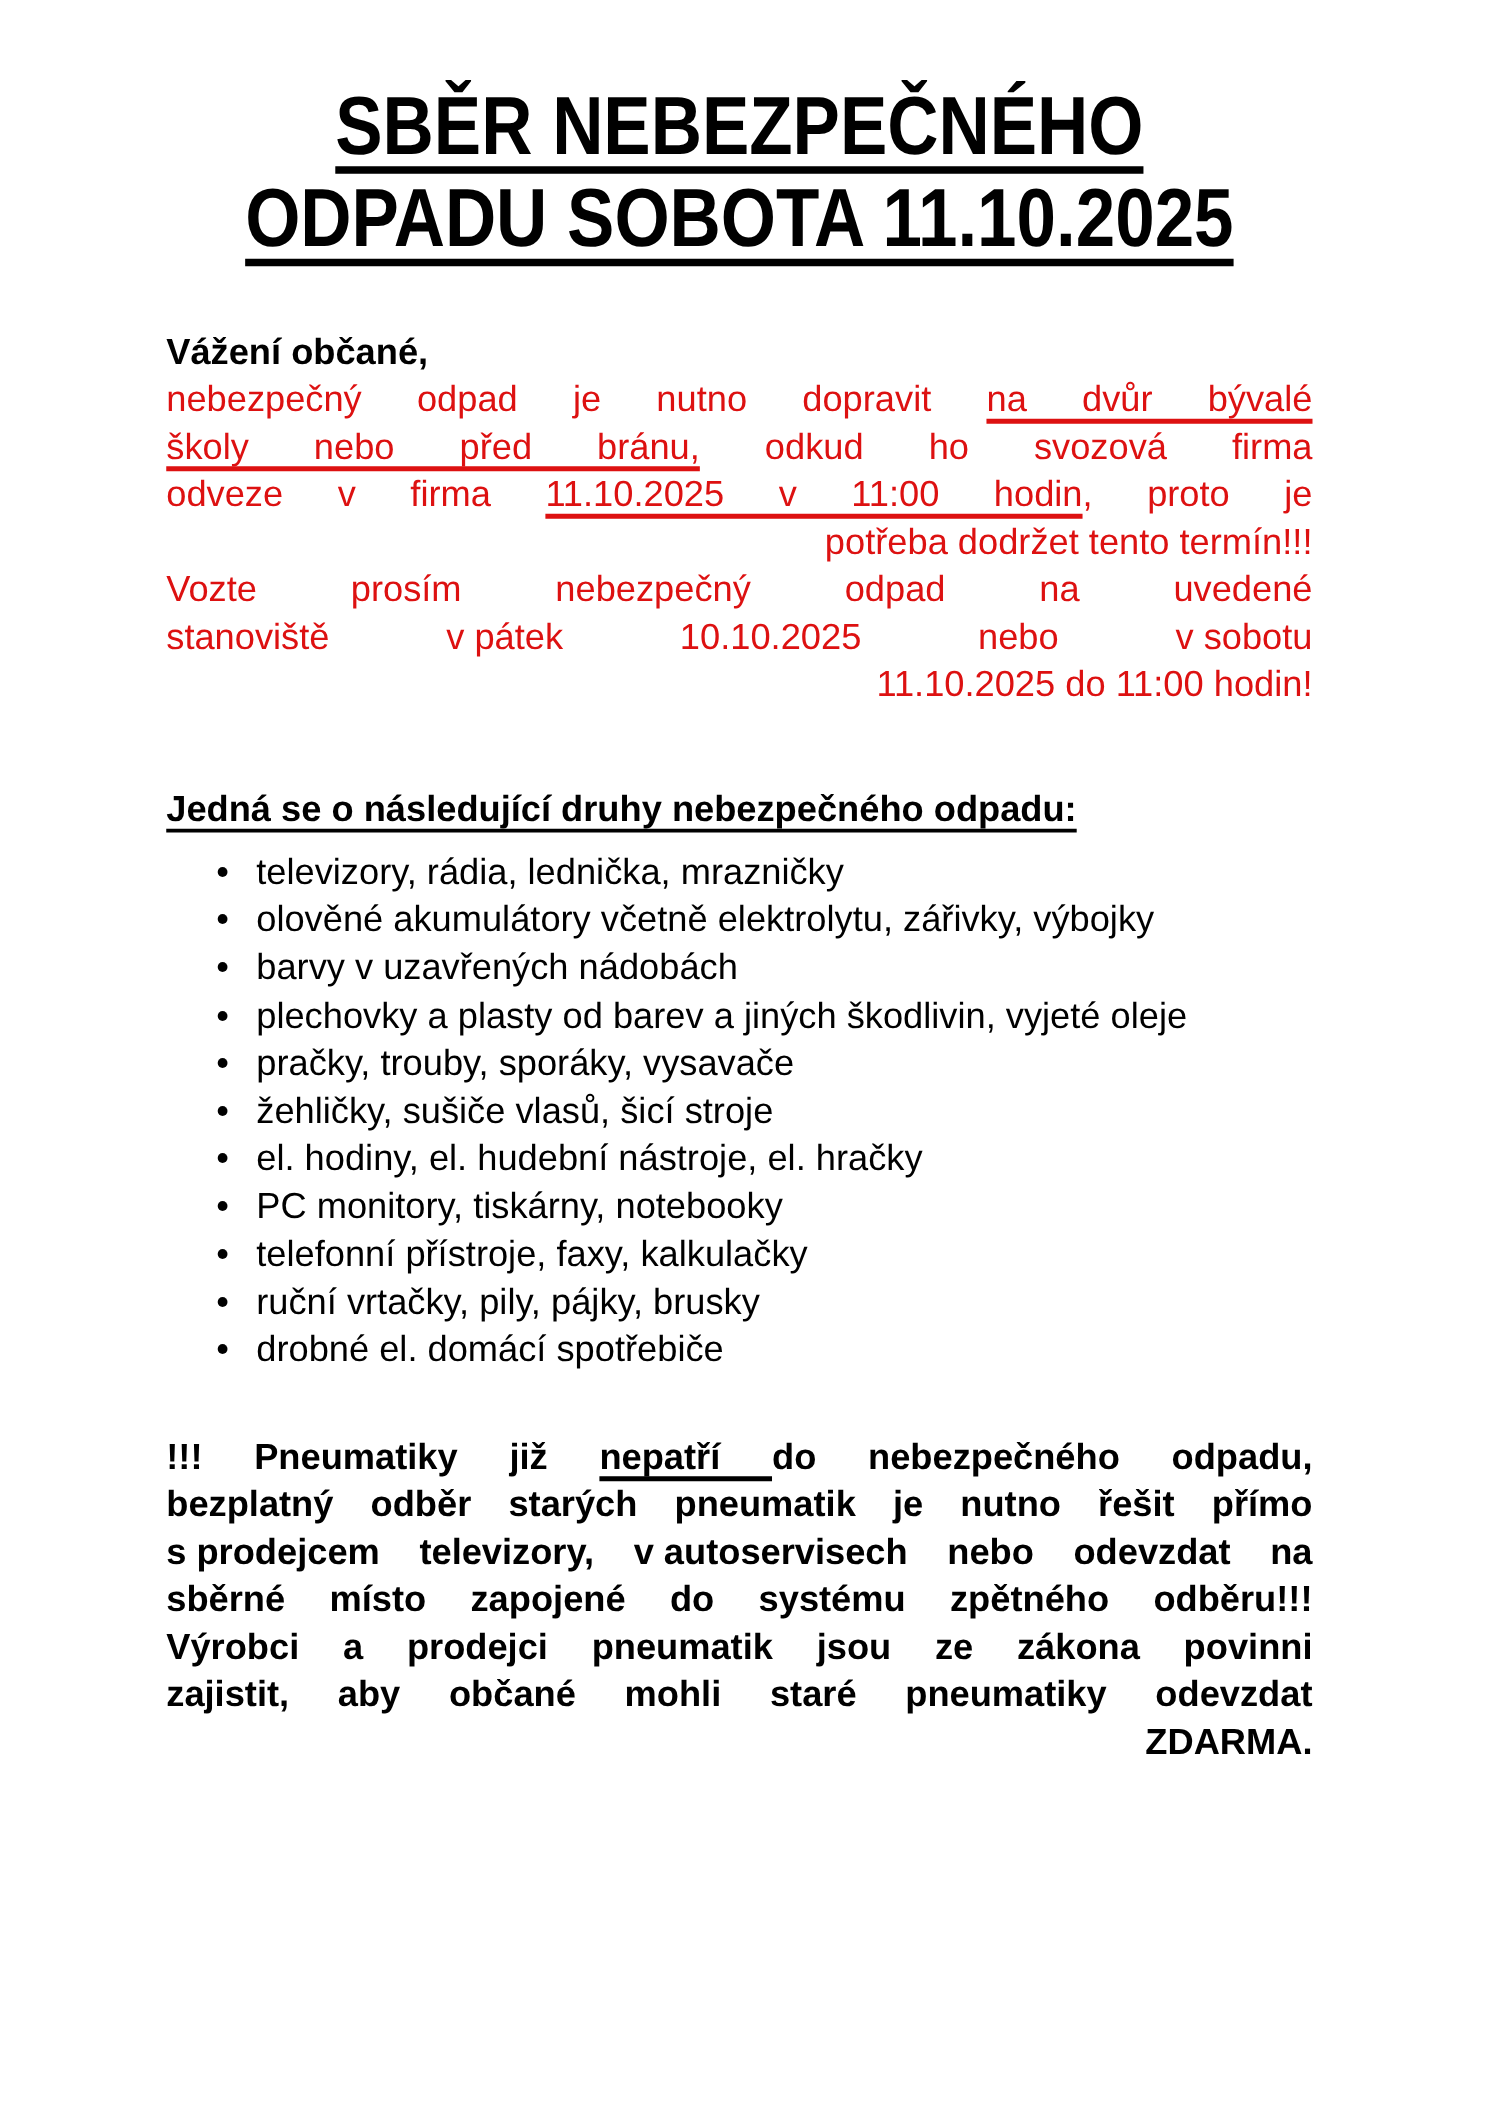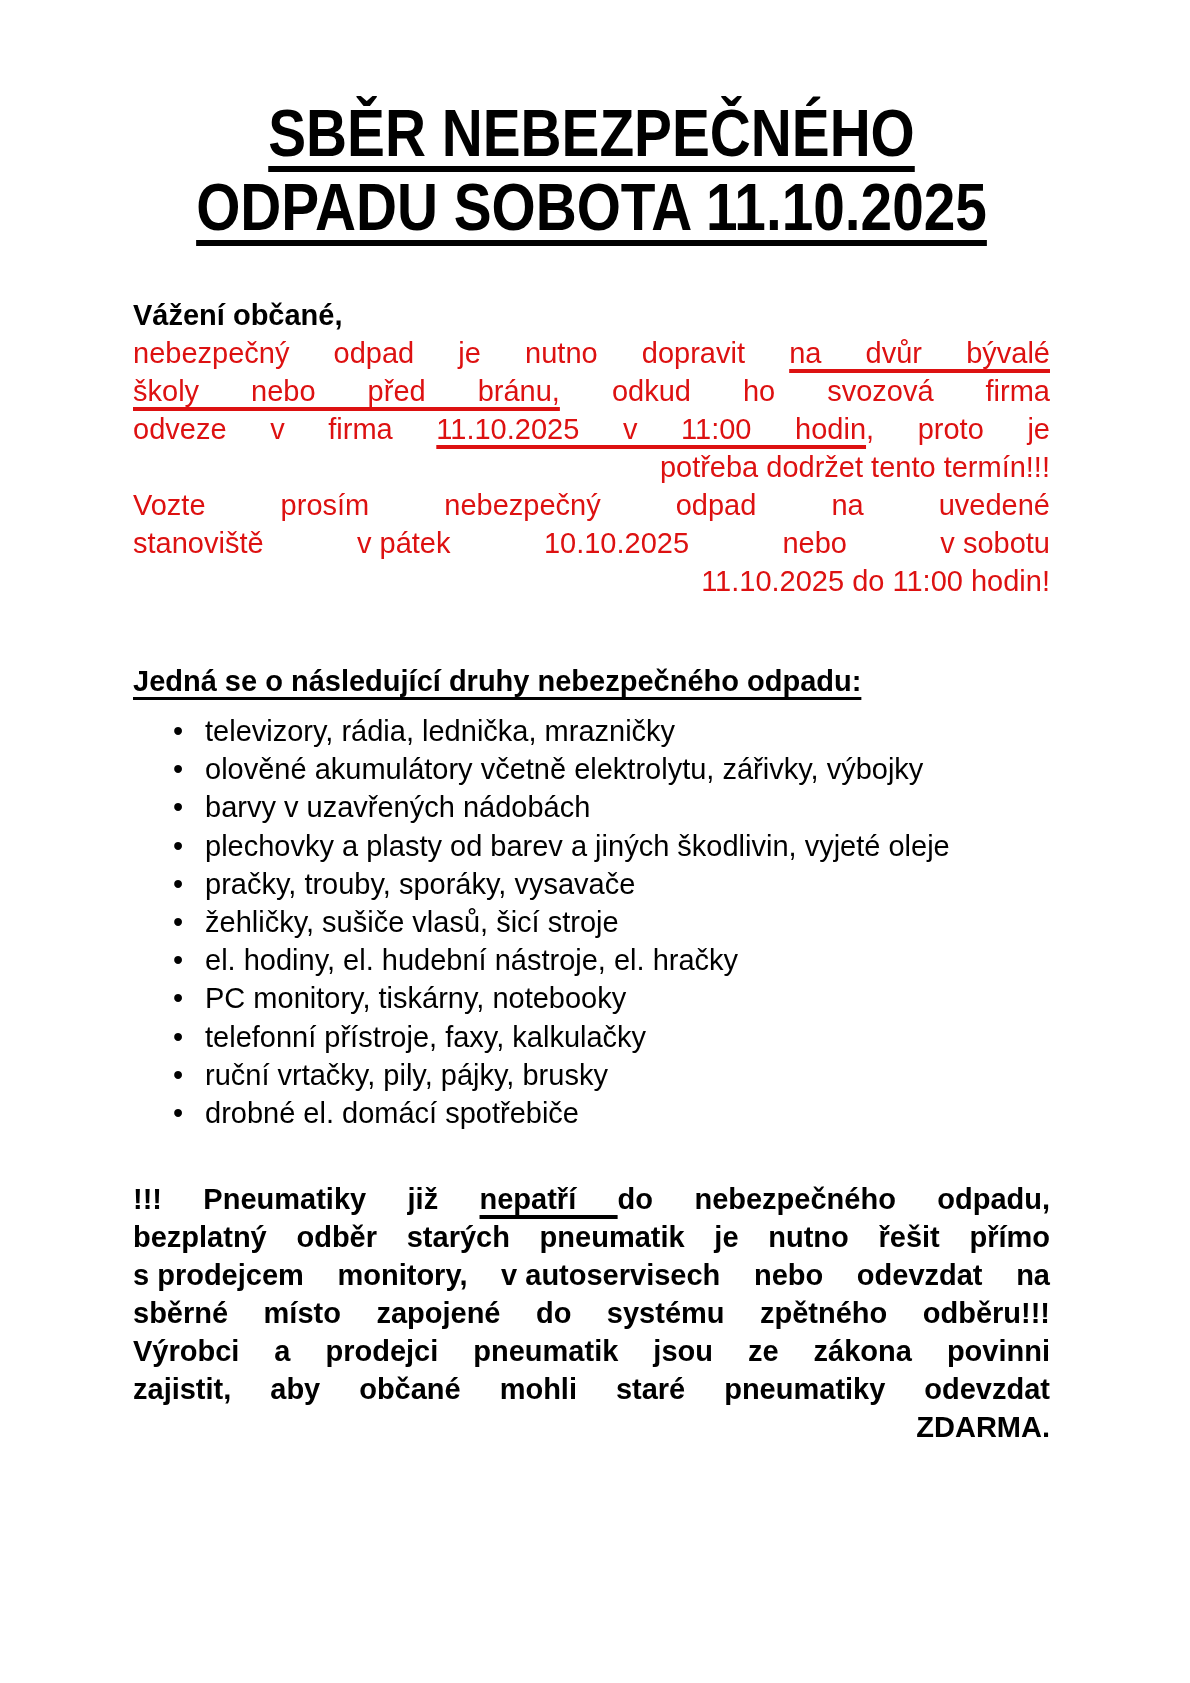--- a/index.html
+++ b/index.html
@@ -8,21 +8,21 @@
     height: 1683px;
     background: #ffffff;
     font-family: "Liberation Sans", sans-serif;
     color: #000000;
     overflow: hidden;
   }
   .page {
     box-sizing: border-box;
     width: 1190px;
     height: 1457px;
-    padding: 96px 140px 0 133px;
+    padding: 63px 140px 0 133px;
   }
   
   .title {
     text-align: center;
     font-weight: bold;
     font-size: 66px;
     line-height: 74px;
     transform: scaleX(0.86);
     transform-origin: 50% 0;
     margin-left: -60px;
@@ -124,20 +124,20 @@
       <li>el. hodiny, el. hudební nástroje, el. hračky</li>
       <li>PC monitory, tiskárny, notebooky</li>
       <li>telefonní přístroje, faxy, kalkulačky</li>
       <li>ruční vrtačky, pily, pájky, brusky</li>
       <li>drobné el. domácí spotřebiče</li>
     </ul>
 
   <div class="para black-para">
       <div class="line justify"><span>!!! Pneumatiky již </span><span class="u">nepatří </span><span>do nebezpečného odpadu,</span></div>
       <div class="line justify"><span>bezplatný odběr starých pneumatik je nutno řešit přímo</span></div>
-      <div class="line justify"><span class="nb">s prodejcem</span><span> monitory, </span><span class="nb">v autoservisech</span><span> nebo odevzdat na</span></div>
+      <div class="line justify"><span class="nb">s prodejcem</span><span> televizory, </span><span class="nb">v autoservisech</span><span> nebo odevzdat na</span></div>
       <div class="line justify"><span>sběrné místo zapojené do systému zpětného odběru!!!</span></div>
       <div class="line justify"><span>Výrobci a prodejci pneumatik jsou ze zákona povinni</span></div>
       <div class="line justify"><span>zajistit, aby občané mohli staré pneumatiky odevzdat</span></div>
       <div class="line"><span>ZDARMA.</span></div>
     </div>
 
 </div>
 
 </body></html>

